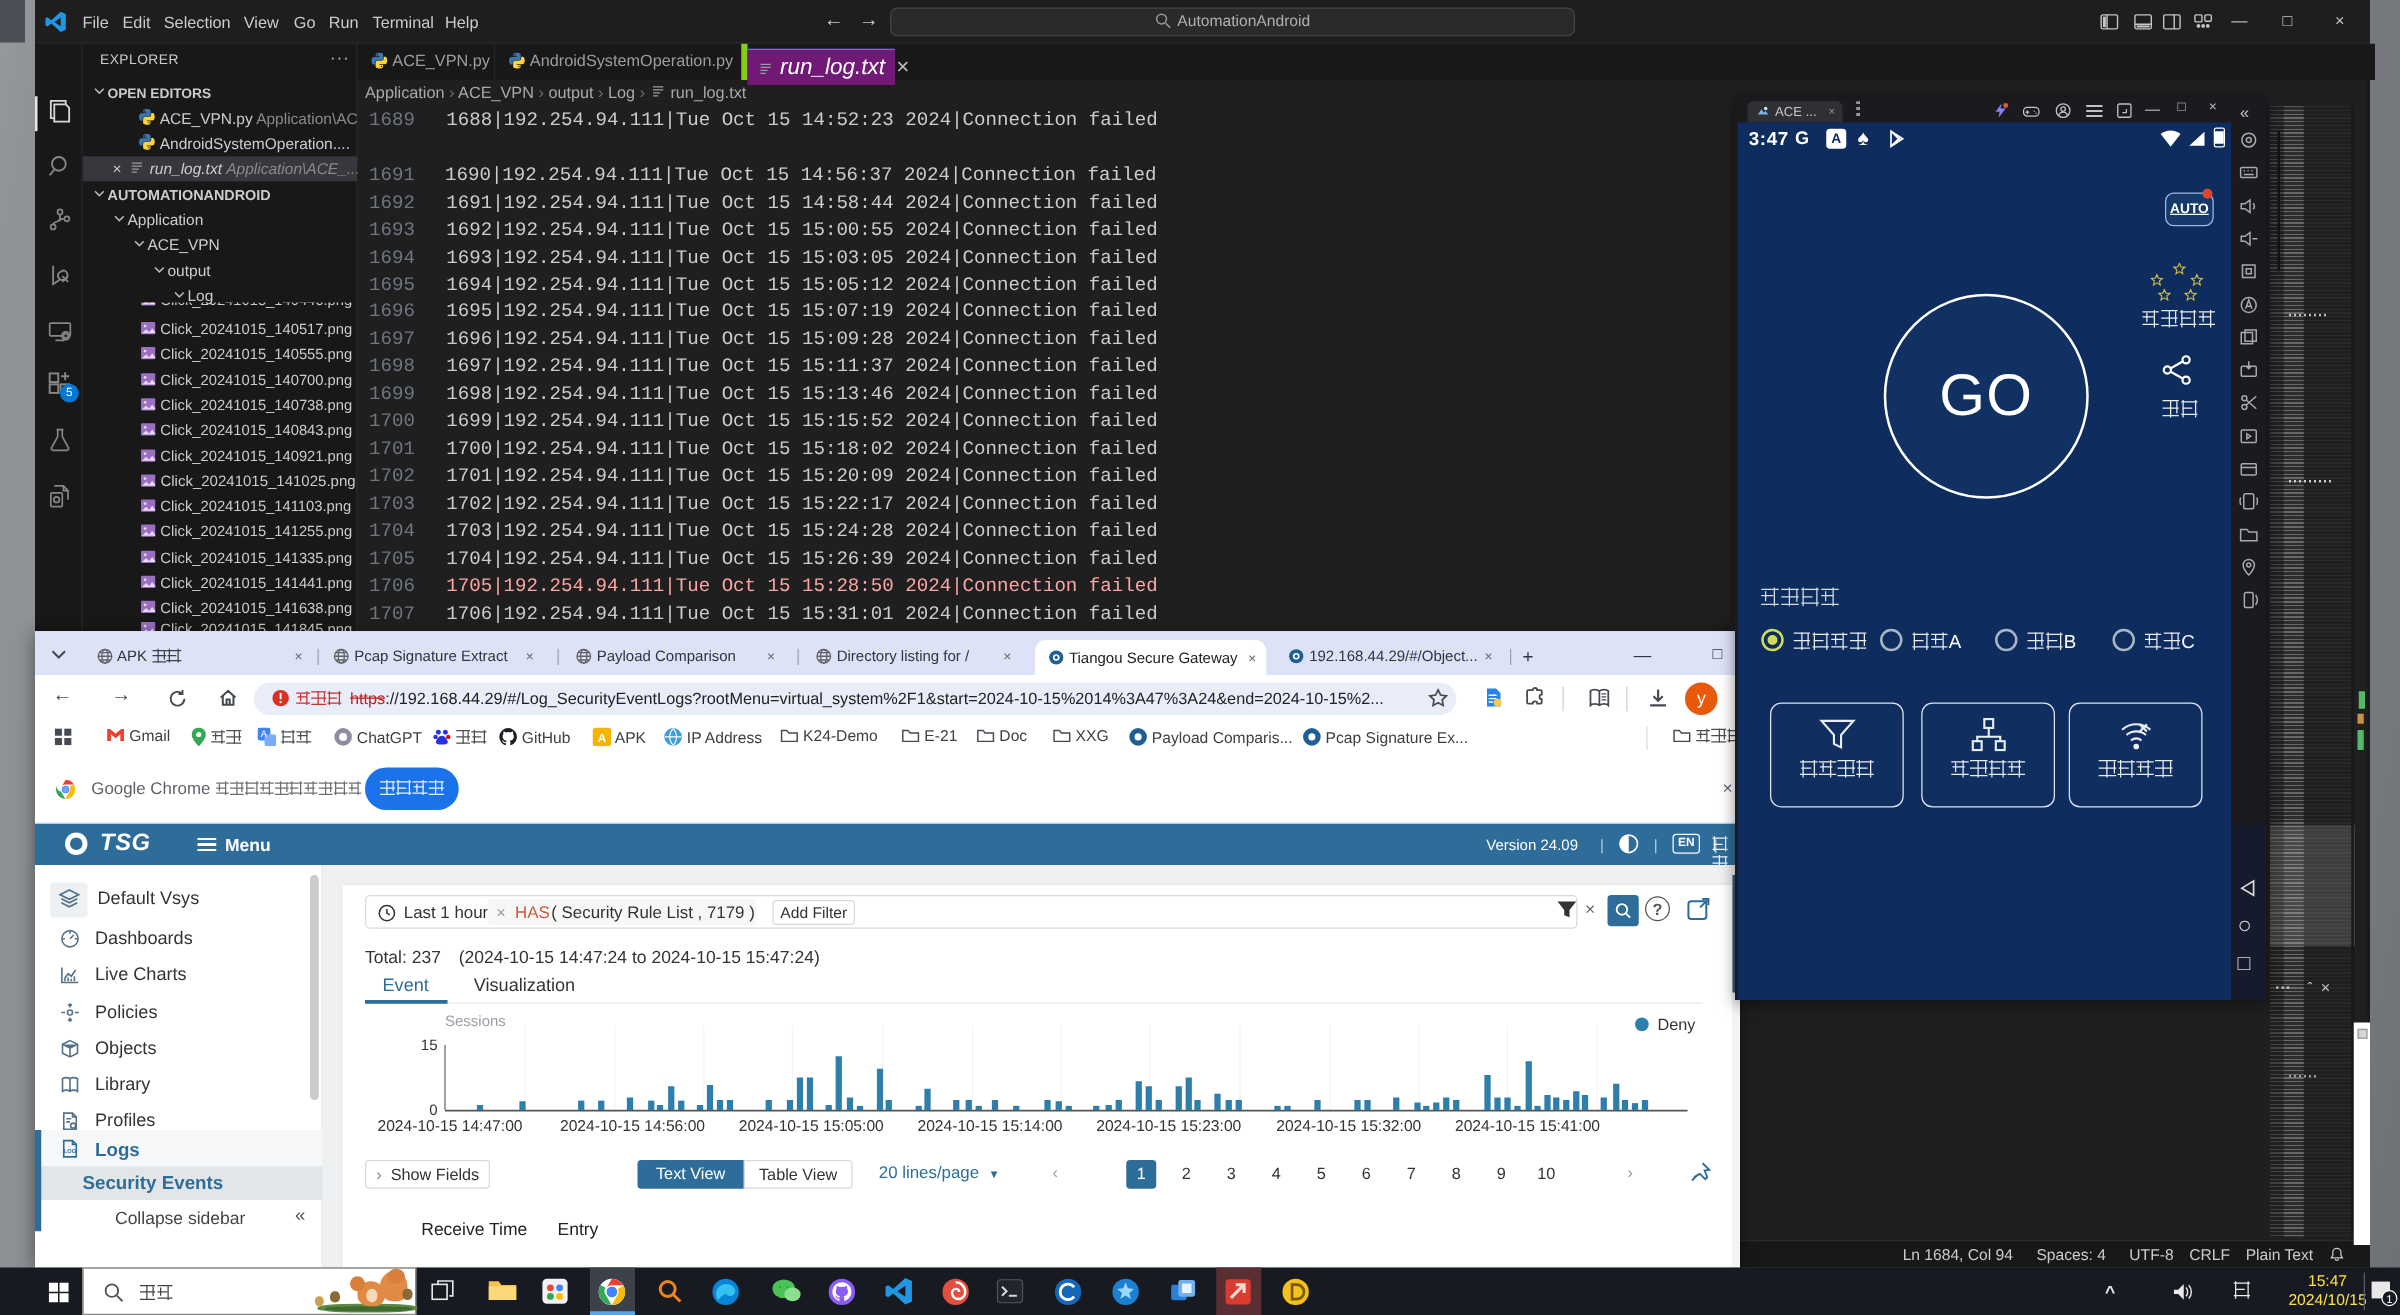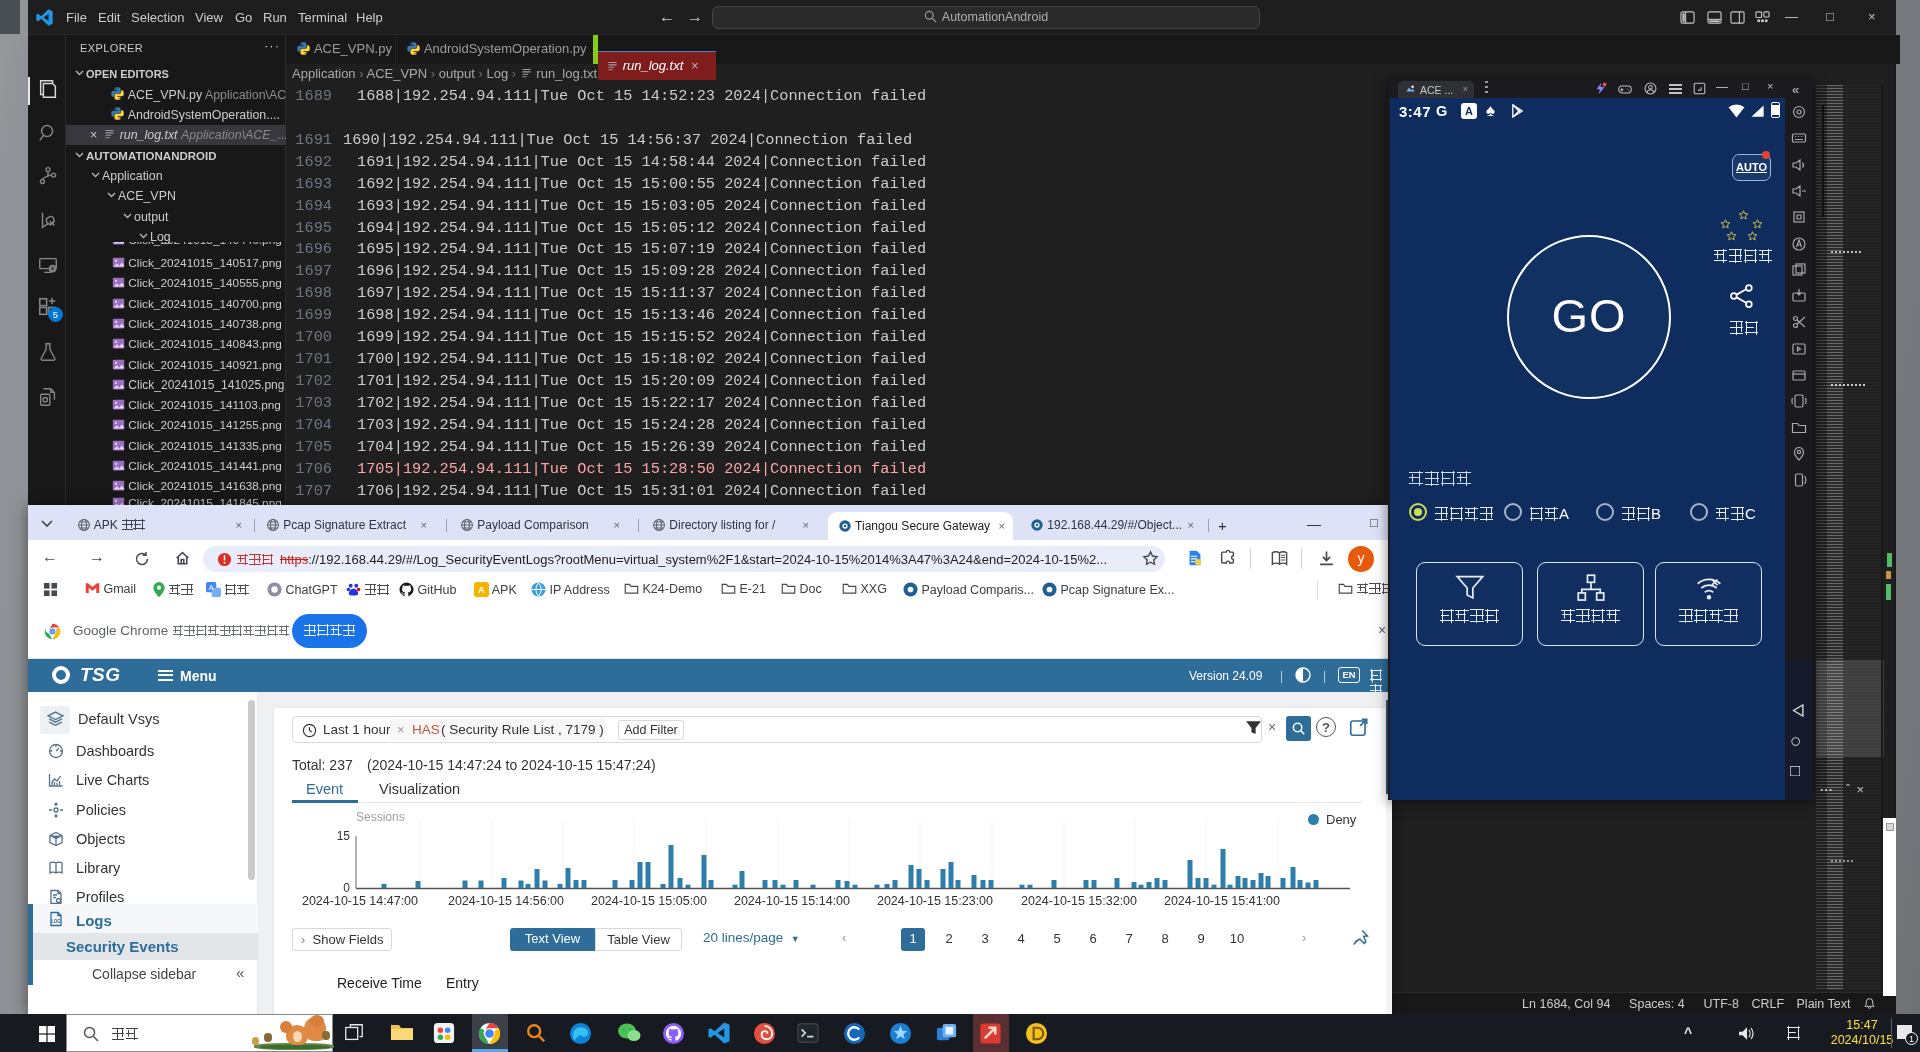--- a/index.html
+++ b/index.html
@@ -214,29 +214,29 @@
 </div>
 <div class="r" style="left:258px;top:35px;width:1614px;height:29px;background:#181818">
 <div class="r" style="left:0;top:0;width:110px;height:29px;border-right:1px solid #252525;color:#9d9d9d;font-size:13px;line-height:28px;white-space:nowrap"><span style="margin-left:10px;display:inline-block;vertical-align:-3px"><svg width="15" height="15" viewBox="0 0 24 24">
             <path fill="#3a76aa" d="M12 2c-5 0-4.7 2.2-4.7 2.2v2.3H12v1H5.2S2 7.2 2 12.2c0 5 2.8 4.8 2.8 4.8h1.7v-2.4s-.1-2.8 2.8-2.8h4.8s2.7 0 2.7-2.6V4.6S17.3 2 12 2zM9.3 3.5a.9.9 0 110 1.8.9.9 0 010-1.8z"></path>
             <path fill="#ffd43b" d="M12 22c5 0 4.7-2.2 4.7-2.2v-2.3H12v-1h6.8s3.2.3 3.2-4.7c0-5-2.8-4.8-2.8-4.8h-1.7v2.4s.1 2.8-2.8 2.8h-4.8s-2.7 0-2.7 2.6v4.4S6.7 22 12 22zm2.7-1.5a.9.9 0 110-1.8.9.9 0 010 1.8z"></path>
           </svg></span> ACE_VPN.py</div>
 <div class="r" style="left:110px;top:0;width:202px;height:29px;border-right:5px solid #84cc16;color:#9d9d9d;font-size:13px;line-height:28px;white-space:nowrap"><span style="margin-left:10px;display:inline-block;vertical-align:-3px"><svg width="15" height="15" viewBox="0 0 24 24">
             <path fill="#3a76aa" d="M12 2c-5 0-4.7 2.2-4.7 2.2v2.3H12v1H5.2S2 7.2 2 12.2c0 5 2.8 4.8 2.8 4.8h1.7v-2.4s-.1-2.8 2.8-2.8h4.8s2.7 0 2.7-2.6V4.6S17.3 2 12 2zM9.3 3.5a.9.9 0 110 1.8.9.9 0 010-1.8z"></path>
             <path fill="#ffd43b" d="M12 22c5 0 4.7-2.2 4.7-2.2v-2.3H12v-1h6.8s3.2.3 3.2-4.7c0-5-2.8-4.8-2.8-4.8h-1.7v2.4s.1 2.8-2.8 2.8h-4.8s-2.7 0-2.7 2.6v4.4S6.7 22 12 22zm2.7-1.5a.9.9 0 110-1.8.9.9 0 010 1.8z"></path>
           </svg></span> AndroidSystemOperation.py</div>
-<div class="r" style="left:312px;top:16px;width:118px;height:29px;background:#7f1d1d;border-top:1.5px solid #4b80c8;color:#ffffff;font-size:13px;line-height:27px;white-space:nowrap"><span style="margin-left:8px;display:inline-block;vertical-align:-3px"><svg width="13" height="13" viewBox="0 0 16 16" fill="none" stroke="#9d9d9d" stroke-width="1.3">
+<div class="r" style="left:312px;top:4px;width:118px;height:29px;background:#701a75;border-top:1.5px solid #4b80c8;color:#ffffff;font-size:18px;line-height:27px;white-space:nowrap"><span style="margin-left:8px;display:inline-block;vertical-align:-3px"><svg width="13" height="13" viewBox="0 0 16 16" fill="none" stroke="#9d9d9d" stroke-width="1.3">
             <path d="M3 3h10M3 6h10M3 9h7M3 12h5"></path>
           </svg></span> <i>run_log.txt</i> <span style="color:#bbb;margin-left:4px">×</span></div>
 </div>
 <div class="r" style="left:264px;top:66px;width:900px;height:18px;color:#a9a9a9;font-size:13px;white-space:nowrap">Application <span style="color:#6e6e6e">›</span> ACE_VPN <span style="color:#6e6e6e">›</span> output <span style="color:#6e6e6e">›</span> Log <span style="color:#6e6e6e">›</span> <span style="display:inline-block;vertical-align:-2px"><svg width="13" height="13" viewBox="0 0 16 16" fill="none" stroke="#9d9d9d" stroke-width="1.3">
           <path d="M3 3h10M3 6h10M3 9h7M3 12h5"></path>
         </svg></span> run_log.txt</div>
 <div class="r mono" style="left:258px;top:85px;height:22px;line-height:22px;font-size:15.3px;white-space:nowrap"><span style="display:inline-block;width:46px;text-align:right;color:#6e7681">1689</span><span style="display:inline-block;margin-left:25px;color:#cccccc">1688|192.254.94.111|Tue Oct 15 14:52:23 2024|Connection failed</span></div>
-<div class="r mono" style="left:258px;top:129px;height:22px;line-height:22px;font-size:15.3px;white-space:nowrap"><span style="display:inline-block;width:46px;text-align:right;color:#6e7681">1691</span><span style="display:inline-block;margin-left:11px;color:#cccccc">1690|192.254.94.111|Tue Oct 15 14:56:37 2024|Connection failed</span></div>
+<div class="r mono" style="left:258px;top:129px;height:22px;line-height:22px;font-size:15.3px;white-space:nowrap"><span style="display:inline-block;width:46px;text-align:right;color:#6e7681">1691</span><span style="display:inline-block;margin-left:24px;color:#cccccc">1690|192.254.94.111|Tue Oct 15 14:56:37 2024|Connection failed</span></div>
 <div class="r mono" style="left:258px;top:151px;height:22px;line-height:22px;font-size:15.3px;white-space:nowrap"><span style="display:inline-block;width:46px;text-align:right;color:#6e7681">1692</span><span style="display:inline-block;margin-left:25px;color:#cccccc">1691|192.254.94.111|Tue Oct 15 14:58:44 2024|Connection failed</span></div>
 <div class="r mono" style="left:258px;top:173px;height:22px;line-height:22px;font-size:15.3px;white-space:nowrap"><span style="display:inline-block;width:46px;text-align:right;color:#6e7681">1693</span><span style="display:inline-block;margin-left:25px;color:#cccccc">1692|192.254.94.111|Tue Oct 15 15:00:55 2024|Connection failed</span></div>
 <div class="r mono" style="left:258px;top:195px;height:22px;line-height:22px;font-size:15.3px;white-space:nowrap"><span style="display:inline-block;width:46px;text-align:right;color:#6e7681">1694</span><span style="display:inline-block;margin-left:25px;color:#cccccc">1693|192.254.94.111|Tue Oct 15 15:03:05 2024|Connection failed</span></div>
 <div class="r mono" style="left:258px;top:217px;height:22px;line-height:22px;font-size:15.3px;white-space:nowrap"><span style="display:inline-block;width:46px;text-align:right;color:#6e7681">1695</span><span style="display:inline-block;margin-left:25px;color:#cccccc">1694|192.254.94.111|Tue Oct 15 15:05:12 2024|Connection failed</span></div>
 <div class="r mono" style="left:258px;top:238px;height:22px;line-height:22px;font-size:15.3px;white-space:nowrap"><span style="display:inline-block;width:46px;text-align:right;color:#6e7681">1696</span><span style="display:inline-block;margin-left:25px;color:#cccccc">1695|192.254.94.111|Tue Oct 15 15:07:19 2024|Connection failed</span></div>
 <div class="r mono" style="left:258px;top:260px;height:22px;line-height:22px;font-size:15.3px;white-space:nowrap"><span style="display:inline-block;width:46px;text-align:right;color:#6e7681">1697</span><span style="display:inline-block;margin-left:25px;color:#cccccc">1696|192.254.94.111|Tue Oct 15 15:09:28 2024|Connection failed</span></div>
 <div class="r mono" style="left:258px;top:282px;height:22px;line-height:22px;font-size:15.3px;white-space:nowrap"><span style="display:inline-block;width:46px;text-align:right;color:#6e7681">1698</span><span style="display:inline-block;margin-left:25px;color:#cccccc">1697|192.254.94.111|Tue Oct 15 15:11:37 2024|Connection failed</span></div>
 <div class="r mono" style="left:258px;top:304px;height:22px;line-height:22px;font-size:15.3px;white-space:nowrap"><span style="display:inline-block;width:46px;text-align:right;color:#6e7681">1699</span><span style="display:inline-block;margin-left:25px;color:#cccccc">1698|192.254.94.111|Tue Oct 15 15:13:46 2024|Connection failed</span></div>
 <div class="r mono" style="left:258px;top:326px;height:22px;line-height:22px;font-size:15.3px;white-space:nowrap"><span style="display:inline-block;width:46px;text-align:right;color:#6e7681">1700</span><span style="display:inline-block;margin-left:25px;color:#cccccc">1699|192.254.94.111|Tue Oct 15 15:15:52 2024|Connection failed</span></div>
 <div class="r mono" style="left:258px;top:348px;height:22px;line-height:22px;font-size:15.3px;white-space:nowrap"><span style="display:inline-block;width:46px;text-align:right;color:#6e7681">1701</span><span style="display:inline-block;margin-left:25px;color:#cccccc">1700|192.254.94.111|Tue Oct 15 15:18:02 2024|Connection failed</span></div>

